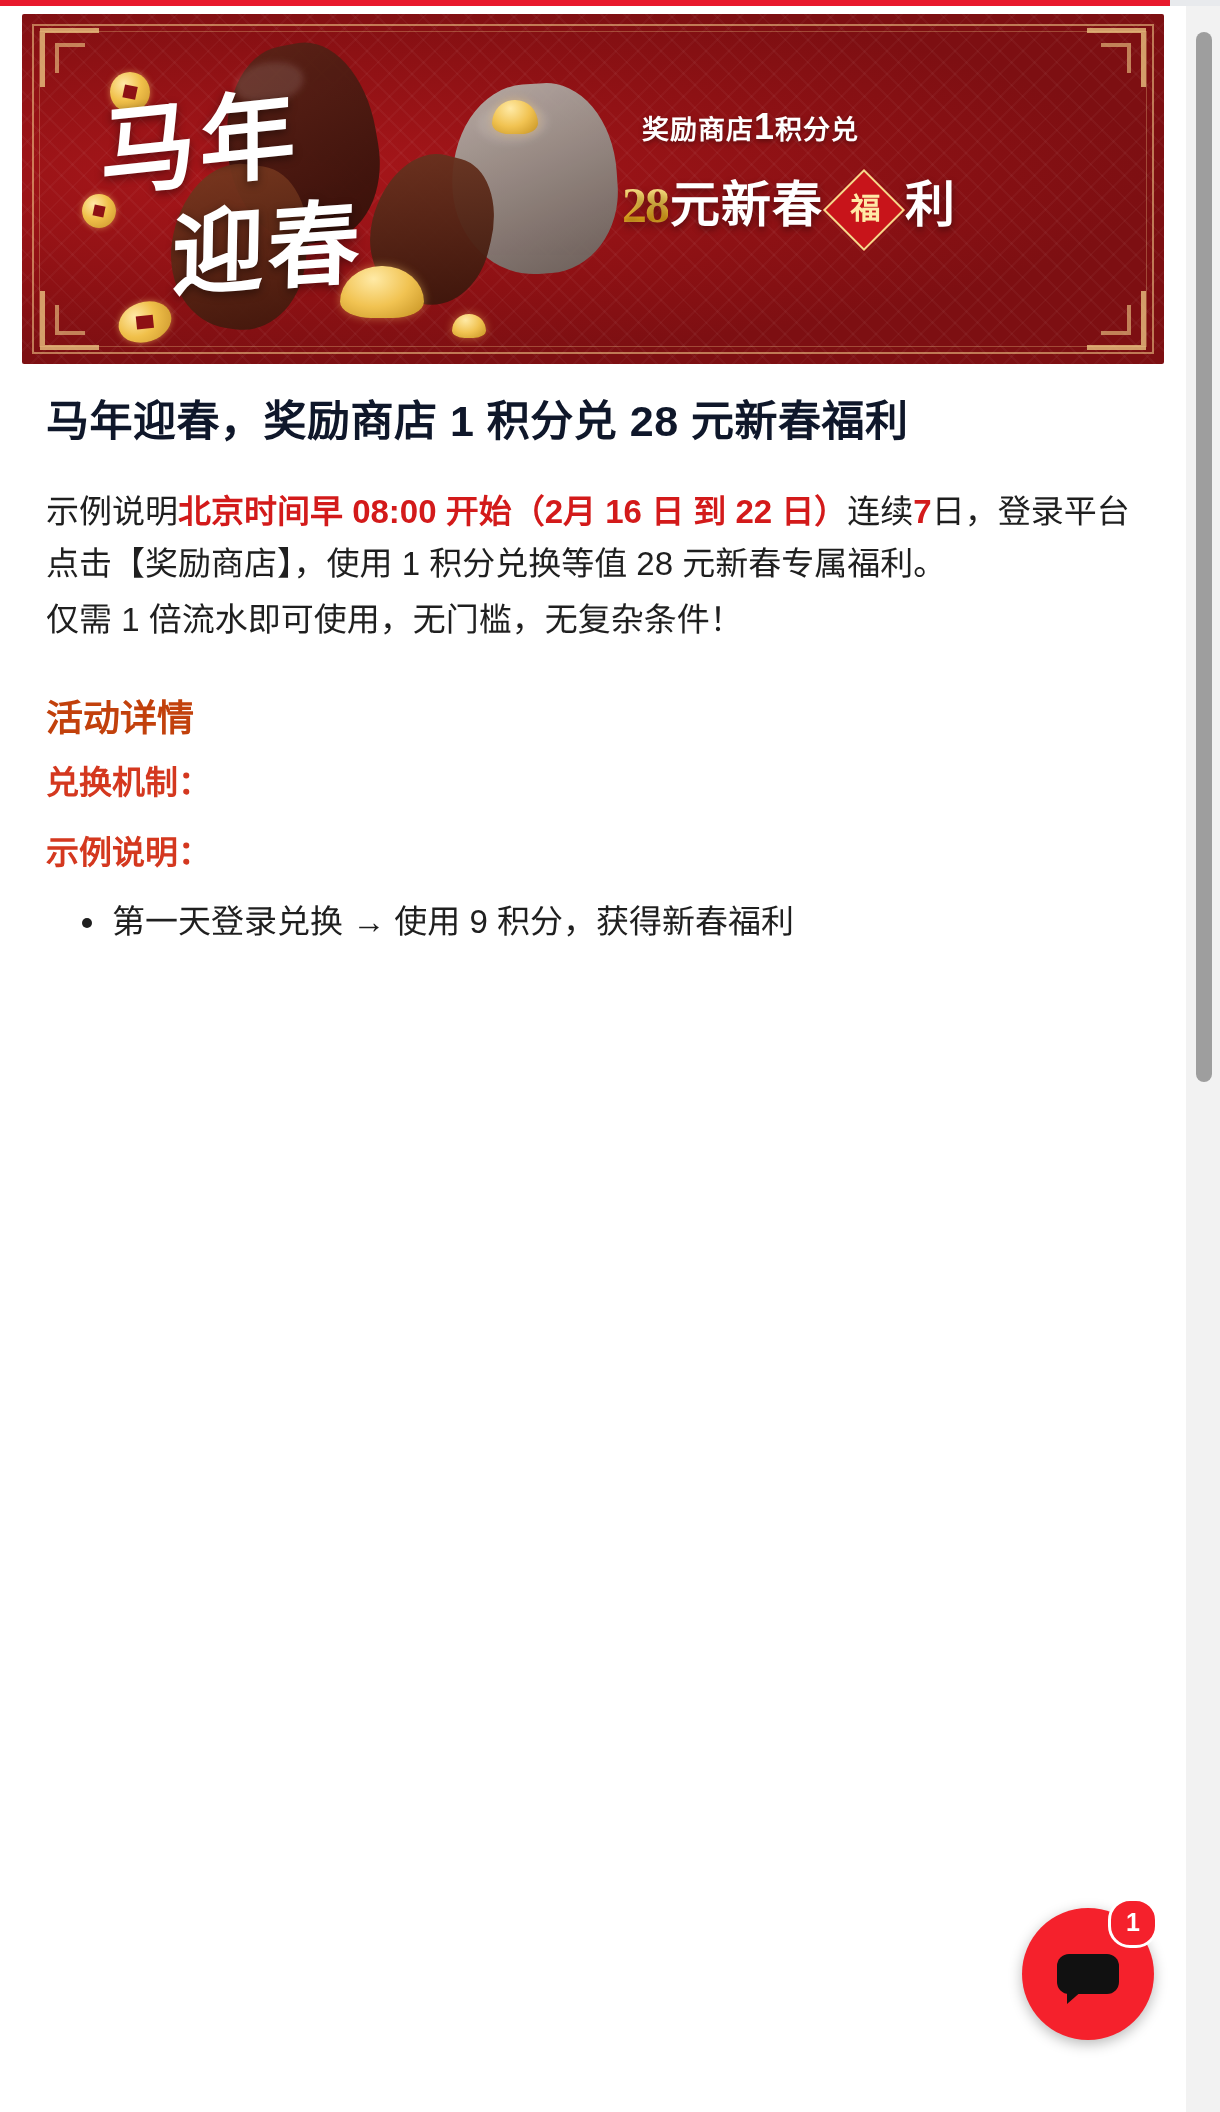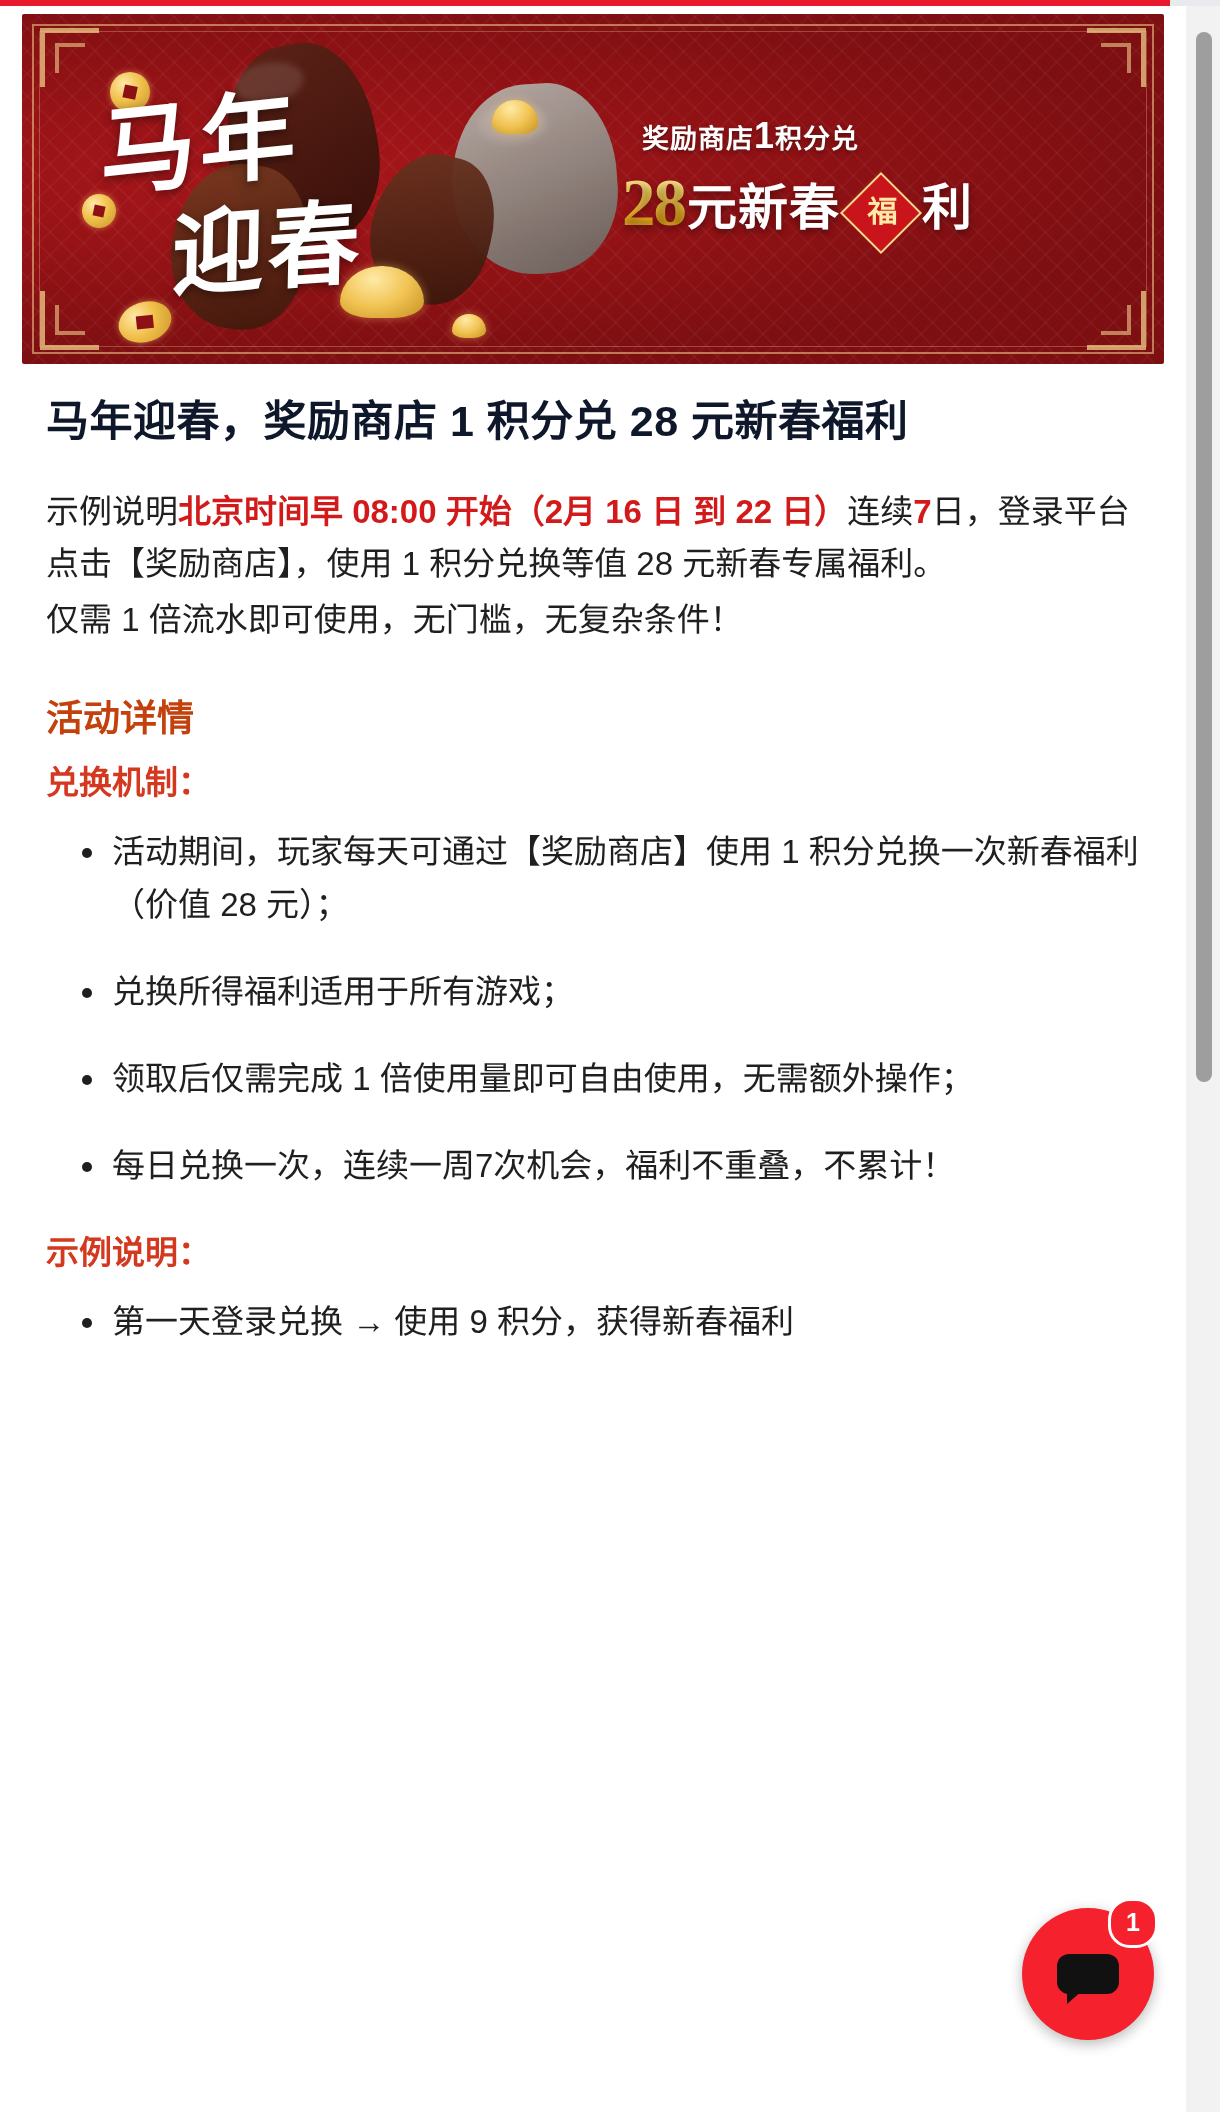--- a/index.html
+++ b/index.html
@@ -144,40 +144,40 @@
     font-family: "Liberation Serif", "DejaVu Serif", serif;
     font-weight: bold;
     text-shadow: 0 3px 10px rgba(0,0,0,0.45);
     letter-spacing: 4px;
   }
   #calli-1 { left: 78px; top: 52px; font-size: 96px; transform: rotate(-6deg) skewX(-6deg); }
   #calli-2 { left: 150px; top: 160px; font-size: 92px; transform: rotate(-4deg) skewX(-5deg); }
 
   #banner-sub {
     position: absolute;
-    left: 620px; top: 101px;
+    left: 620px; top: 92px;
     color: #ffffff;
     font-size: 27px;
     font-weight: bold;
     letter-spacing: 1px;
     text-shadow: 0 2px 5px rgba(0,0,0,0.4);
     white-space: nowrap;
   }
   #banner-sub .num { font-size: 36px; color: #ffffff; }
 
   #banner-main {
     position: absolute;
     left: 600px; top: 150px;
     white-space: nowrap;
     display: flex;
     align-items: baseline;
     gap: 2px;
   }
   #banner-main .big {
-    font-size: 67px;
+    font-size: 50px;
     font-weight: bold;
     font-family: "Liberation Serif", "DejaVu Serif", serif;
     background: linear-gradient(180deg, #fff3c4 0%, #ffd85c 40%, #e6a417 75%, #fff0b0 100%);
     -webkit-background-clip: text;
     background-clip: text;
     color: transparent;
     text-shadow: 0 4px 8px rgba(0,0,0,0.35);
     letter-spacing: -2px;
   }
   #banner-main .word {
@@ -387,26 +387,20 @@
 
     <p class="para">
       <span>示例说明</span><span class="hl">北京时间早 08:00 开始（2月 16 日 到 22 日）</span><span>连续</span><span class="hl-strong">7</span><span>日，登录平台点击【奖励商店】，使用 1 积分兑换等值 28 元新春专属福利。</span>
     </p>
 
     <p class="para">仅需 1 倍流水即可使用，无门槛，无复杂条件！</p>
 
     <h2 class="section">活动详情</h2>
     <h3 class="sub">兑换机制：</h3>
 
-    <ul class="bullets">
-      <li>活动期间，玩家每天可通过【奖励商店】使用 1 积分兑换一次新春福利（价值 28 元）；</li>
-      <li>兑换所得福利适用于所有游戏；</li>
-      <li>领取后仅需完成 1 倍使用量即可自由使用，无需额外操作；</li>
-      <li>每日兑换一次，连续一周7次机会，福利不重叠，不累计！</li>
-    </ul>
 
     <h3 class="sub">示例说明：</h3>
 
     <ul class="bullets">
       <li>第一天登录兑换 → 使用 9 积分，获得新春福利</li>
     </ul>
 
   </div>
 </div>
 

